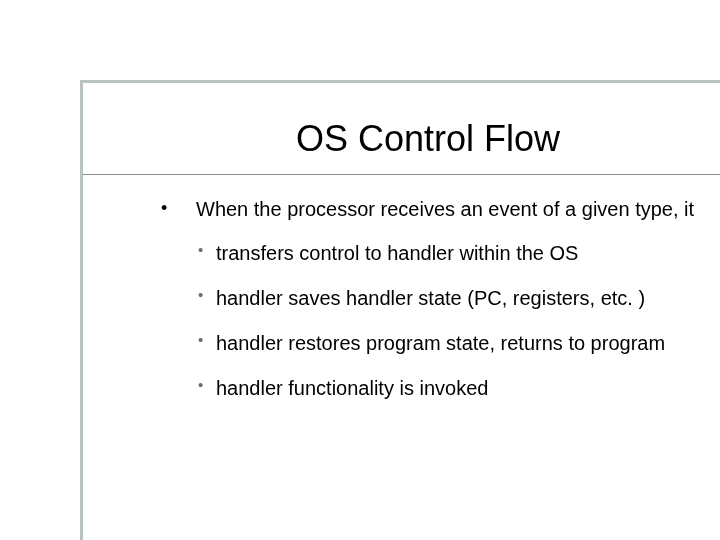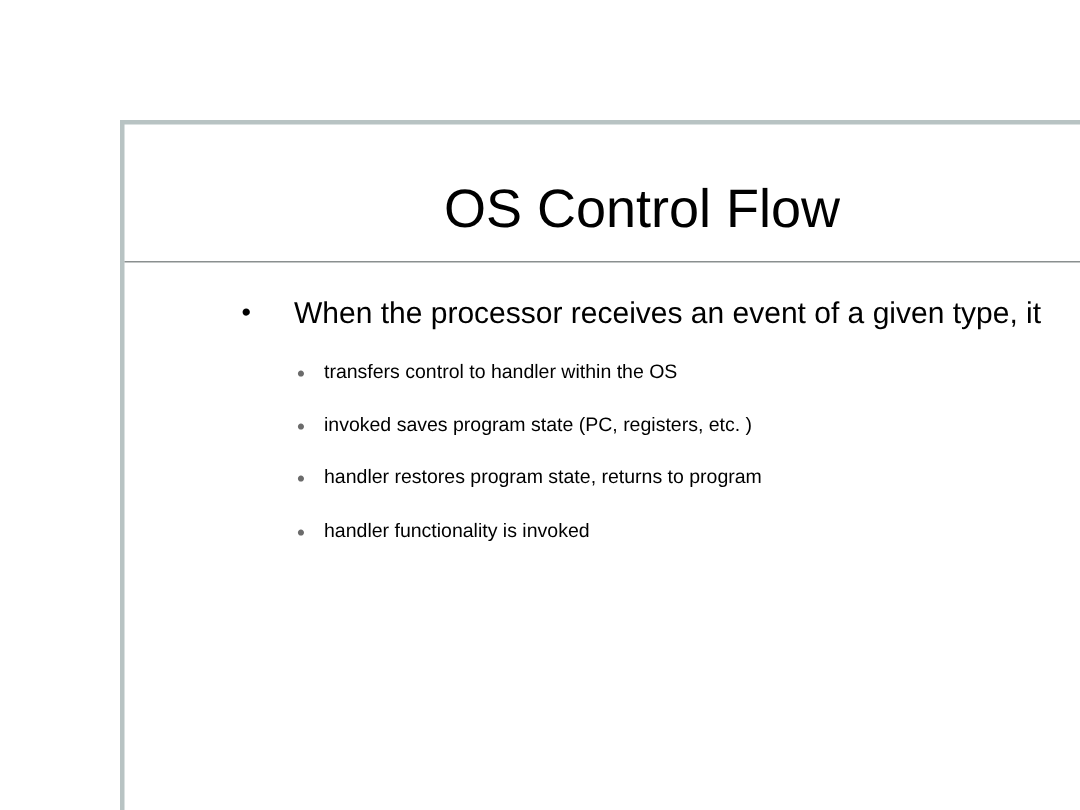--- a/index.html
+++ b/index.html
@@ -59,21 +59,21 @@
     font-size: 18px;
     color: #000;
   }
   .bullet-l2 {
     list-style: none;
     margin: 10px 0 0 0;
   }
   .bullet-l2 > li {
     position: relative;
     padding-left: 20px;
-    font-size: 13px;
+    font-size: 20px;
     color: #000;
     line-height: 1.4;
     margin-bottom: 4px;
   }
   .bullet-l2 > li::before {
     content: "•";
     position: absolute;
     left: 2px;
     top: 0;
     font-size: 15px;
@@ -95,21 +95,21 @@
 <div class="slide">
   <div class="frame">
     <h1 class="title">OS Control Flow</h1>
     <hr class="divider">
     <div class="content">
       <ul class="bullet-l1">
         <li>
           <span>When the processor receives an event of a given type, it</span>
           <ul class="bullet-l2">
             <li>transfers control to handler within the OS</li>
-            <li>invoked saves program state (PC, registers, etc. )</li>
+            <li>handler saves handler state (PC, registers, etc. )</li>
             <li>handler restores program state, returns to program</li>
             <li>handler functionality is invoked</li>
           </ul>
         </li>
       </ul>
     </div>
     <div class="page-number">25</div>
   </div>
 </div>
 

